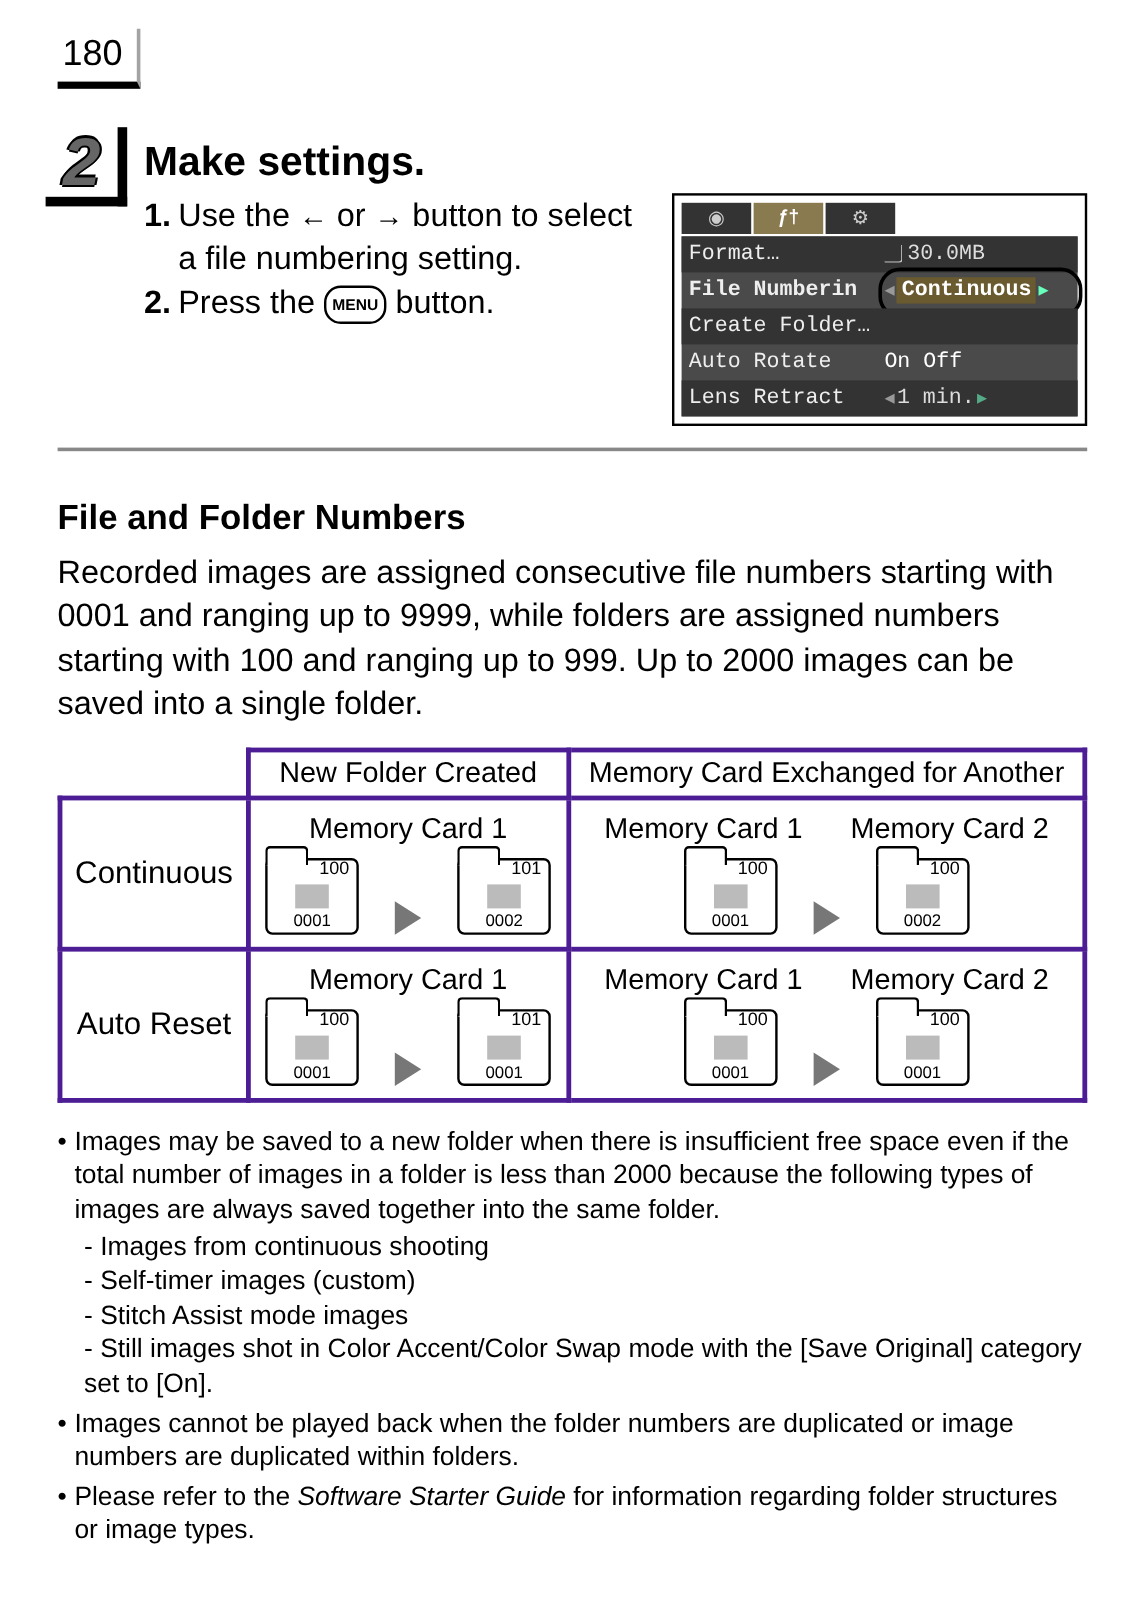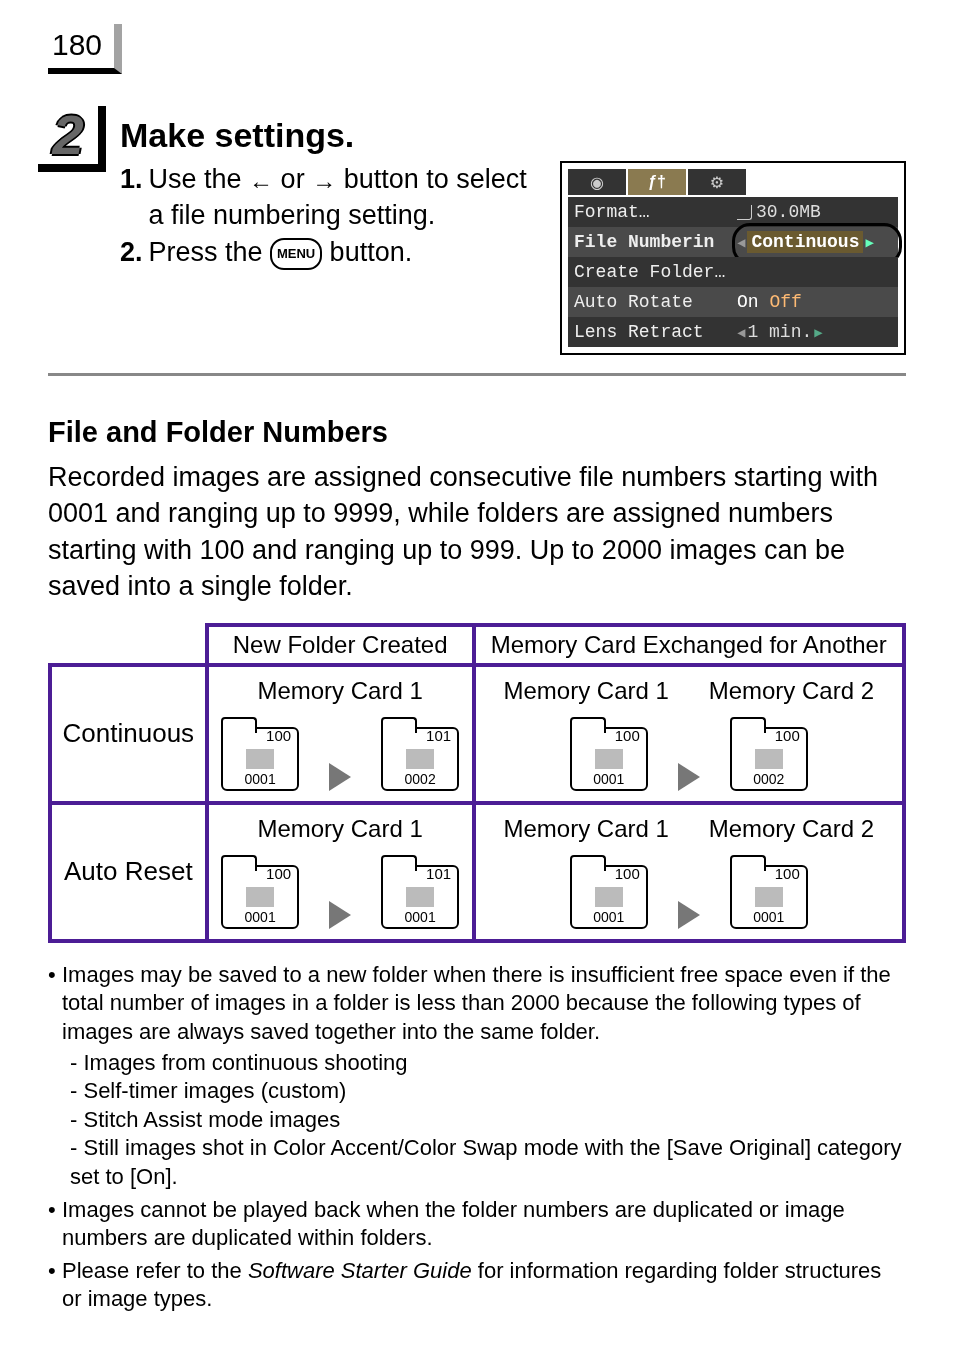--- a/index.html
+++ b/index.html
@@ -15,21 +15,21 @@
     position: relative;
   }
   .header-bar {
     position: relative;
     height: 50px;
   }
   .page-num-box {
     position: absolute;
     left: 0;
     top: 0;
-    border-right: 8px solid #a3a3a3;
+    border-right: 3px solid #a3a3a3;
     border-bottom: 6px solid #000;
     padding: 4px 12px 6px 4px;
     font-size: 30px;
   }
   .step-block {
     margin-top: 40px;
     position: relative;
     border-bottom: 3px solid #888;
     padding-bottom: 18px;
   }
@@ -190,21 +190,21 @@
     font-weight: 400;
   }
   .row-label {
     font-size: 26px;
     padding: 0 8px;
   }
   .cell-inner {
     display: flex;
     flex-direction: column;
     align-items: center;
-    gap: 22px;
+    gap: 10px;
     padding: 6px 0;
   }
   .folders {
     display: flex;
     align-items: flex-end;
     justify-content: center;
     gap: 30px;
   }
   .folder {
     position: relative;
@@ -342,21 +342,21 @@
               <span class="lcd-label">File Numberin</span>
               <span class="lcd-value sel"><span class="left-tri">◀</span><span style="background:#6a5a30;padding:1px 4px;">Continuous</span><span class="right-tri">▶</span></span>
               <div class="hl-circle"></div>
             </div>
             <div class="lcd-row dark">
               <span class="lcd-label">Create Folder…</span>
               <span class="lcd-value"></span>
             </div>
             <div class="lcd-row">
               <span class="lcd-label">Auto Rotate</span>
-              <span class="lcd-value"><span style="color:#fff;margin-top:40px;">On</span> <span style="color:#fdba74;">Off</span></span>
+              <span class="lcd-value"><span style="color:#fff;margin-top:40px;">On</span> <span style="color:#ffffff;">Off</span></span>
             </div>
             <div class="lcd-row dark">
               <span class="lcd-label">Lens Retract</span>
               <span class="lcd-value"><span class="left-tri">◀</span><span>1 min.</span><span class="right-tri" style="color:#5a8;">▶</span></span>
             </div>
           </div>
         </div>
 
       </div>
     </div>

